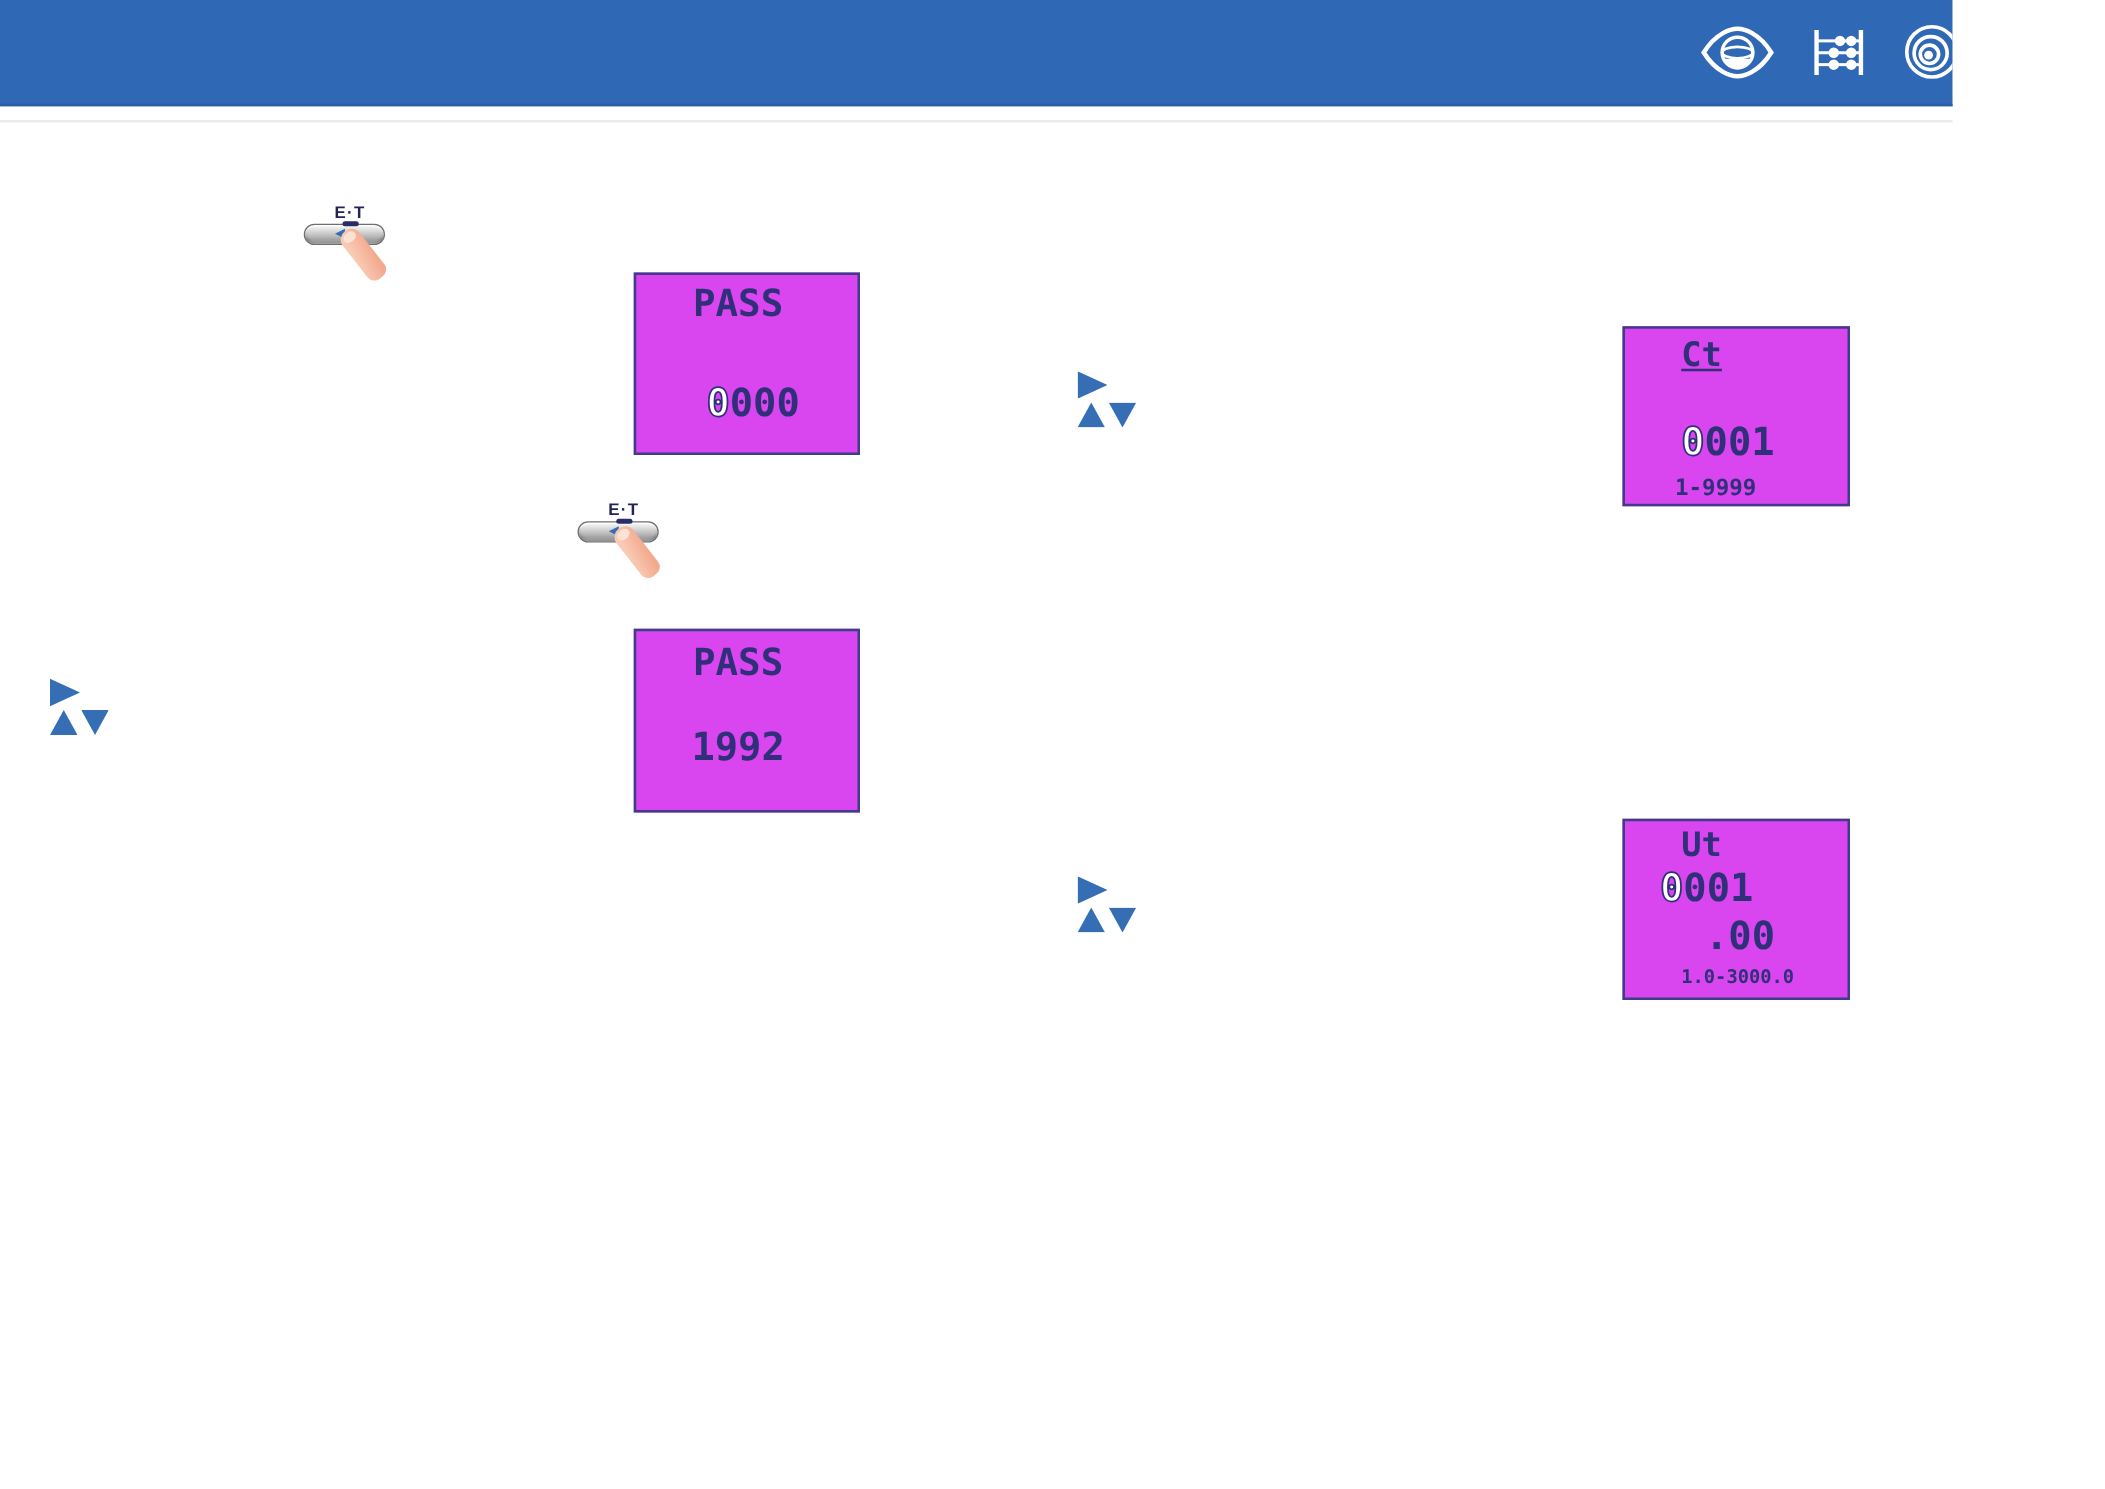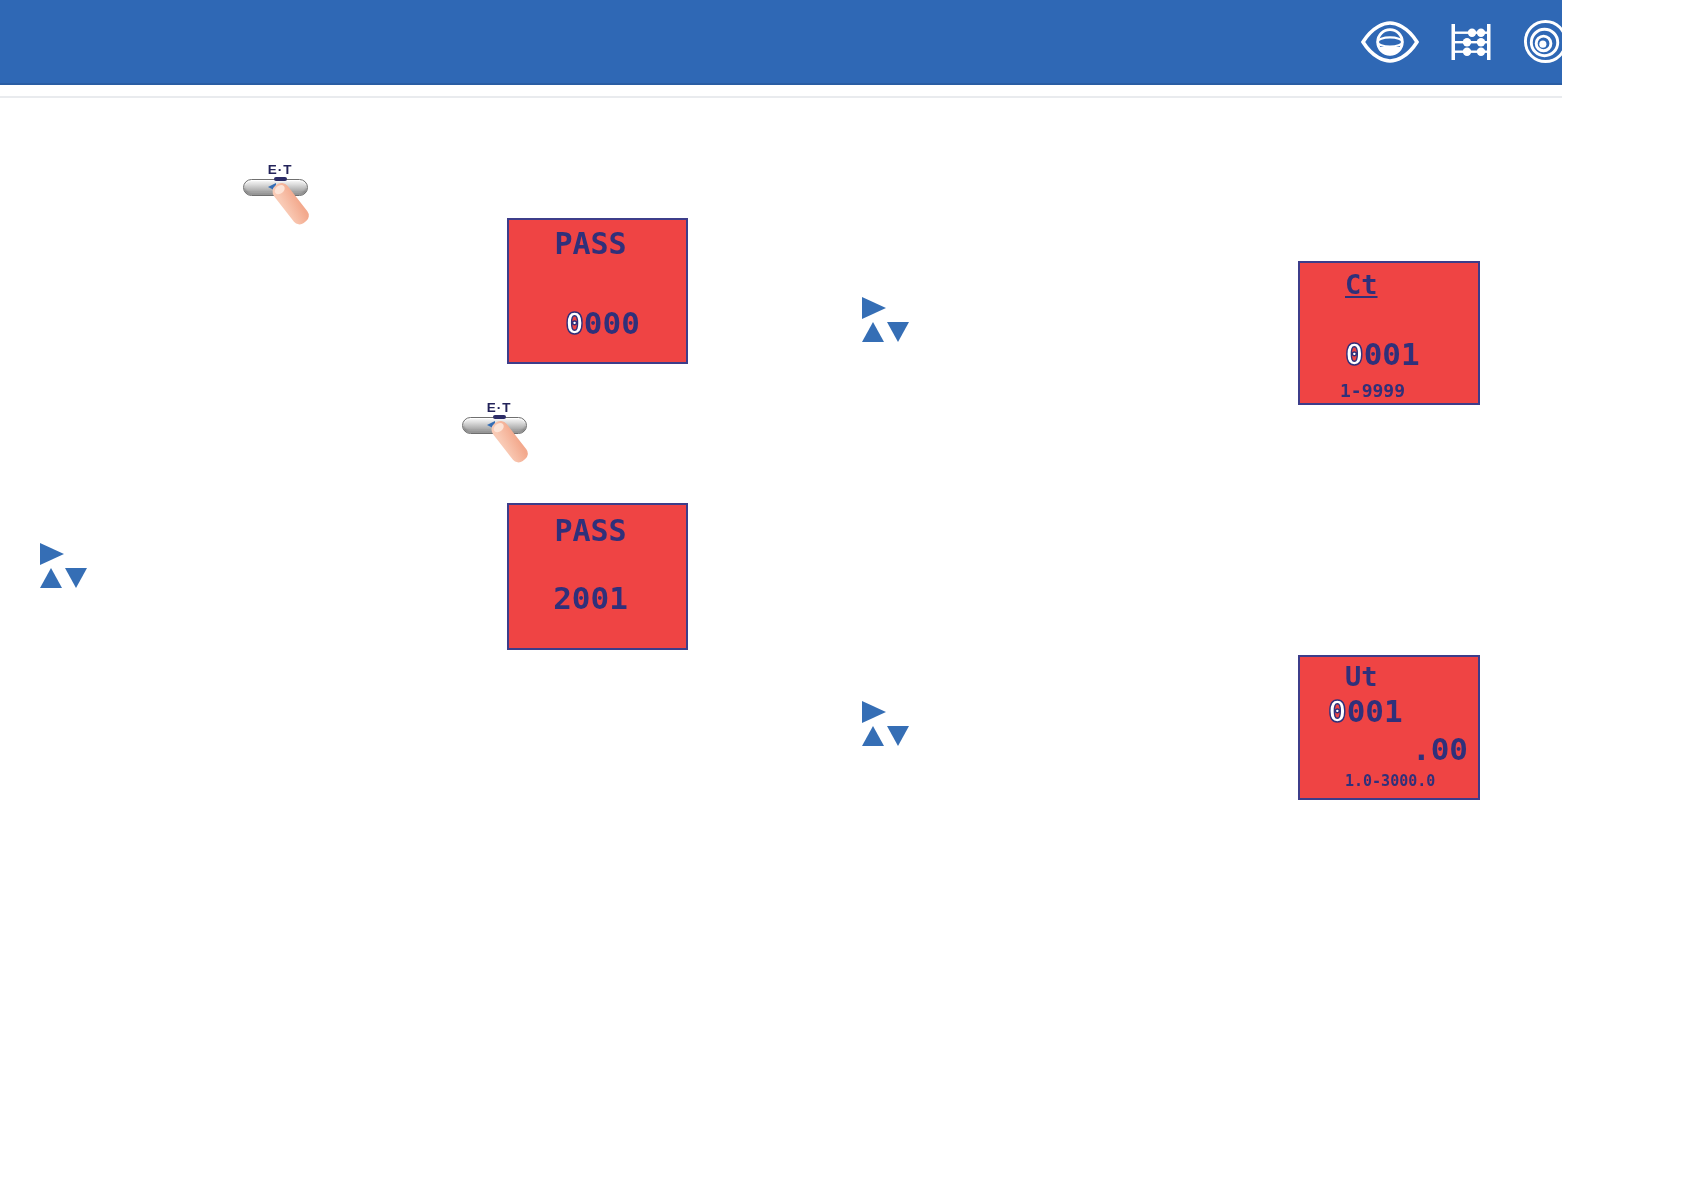--- a/index.html
+++ b/index.html
@@ -52,21 +52,21 @@
     position:absolute;left:39px;top:19px;width:17px;height:47px;
     background:linear-gradient(100deg,#f9cab5 20%,#f3a98d 85%);
     border-radius:8px 8px 7px 7px;transform:rotate(-38deg);z-index:2;
   }
   .finger .nail{
     position:absolute;left:3px;top:1.5px;width:11px;height:8px;background:var(--nail);
     border-radius:50%;
   }
   
   .lcd{
-    position:absolute;background:#ef4444;border:2px solid var(--lcd-border);
+    position:absolute;background:#d946ef;border:2px solid var(--lcd-border);
     box-sizing:border-box;
   }
   .seg{
     position:absolute;font-family:"DejaVu Sans Mono",monospace;font-weight:bold;
     color:var(--lcd-text);white-space:pre;line-height:1;
   }
   .seg-title{font-size:30px;}
   .seg-title-sm{font-size:27px;}
   .seg-value{font-size:31px;}
   .seg-range{font-size:18px;}
@@ -143,21 +143,21 @@
       <span class="et-dash"></span>
       <span class="et-arrow"></span>
     </div>
     <div class="finger">
         <span class="nail"></span>
       </div>
   </div>
 
   <div class="lcd" style="left:507px;top:503px;width:181px;height:147px;">
     <div class="seg seg-title ctr" style="top:11px;">PASS</div>
-    <div class="seg seg-value ctr" style="top:78px;">2001</div>
+    <div class="seg seg-value ctr" style="top:78px;">1992</div>
   </div>
 
   <div class="key-arrows" style="left:40px;top:543px;">
     <span class="tri tri-right"></span>
     <span class="tri tri-up"></span>
     <span class="tri tri-down"></span>
   </div>
 
   <div class="key-arrows" style="left:862px;top:297px;">
     <span class="tri tri-right"></span>
@@ -173,18 +173,18 @@
 
   <div class="lcd" style="left:1298px;top:261px;width:182px;height:144px;">
     <div class="seg seg-title-sm" style="left:45px;top:8px;text-decoration:underline;">Ct</div>
     <div class="seg seg-value" style="left:45px;top:76px;"><span class="hollow">0</span><span>001</span></div>
     <div class="seg seg-range" style="left:40px;top:119px;">1-9999</div>
   </div>
 
   <div class="lcd" style="left:1298px;top:655px;width:182px;height:145px;">
     <div class="seg seg-title-sm" style="left:45px;top:6px;">Ut</div>
     <div class="seg seg-value" style="left:28px;top:39px;"><span class="hollow">0</span><span>001</span></div>
-    <div class="seg seg-value" style="left:64px;top:77px;margin-left:48px;">.00</div>
+    <div class="seg seg-value" style="left:64px;top:77px;">.00</div>
     <div class="seg seg-range-sm" style="left:45px;top:117px;">1.0-3000.0</div>
   </div>
 
 
 </div>
 
 </body></html>

